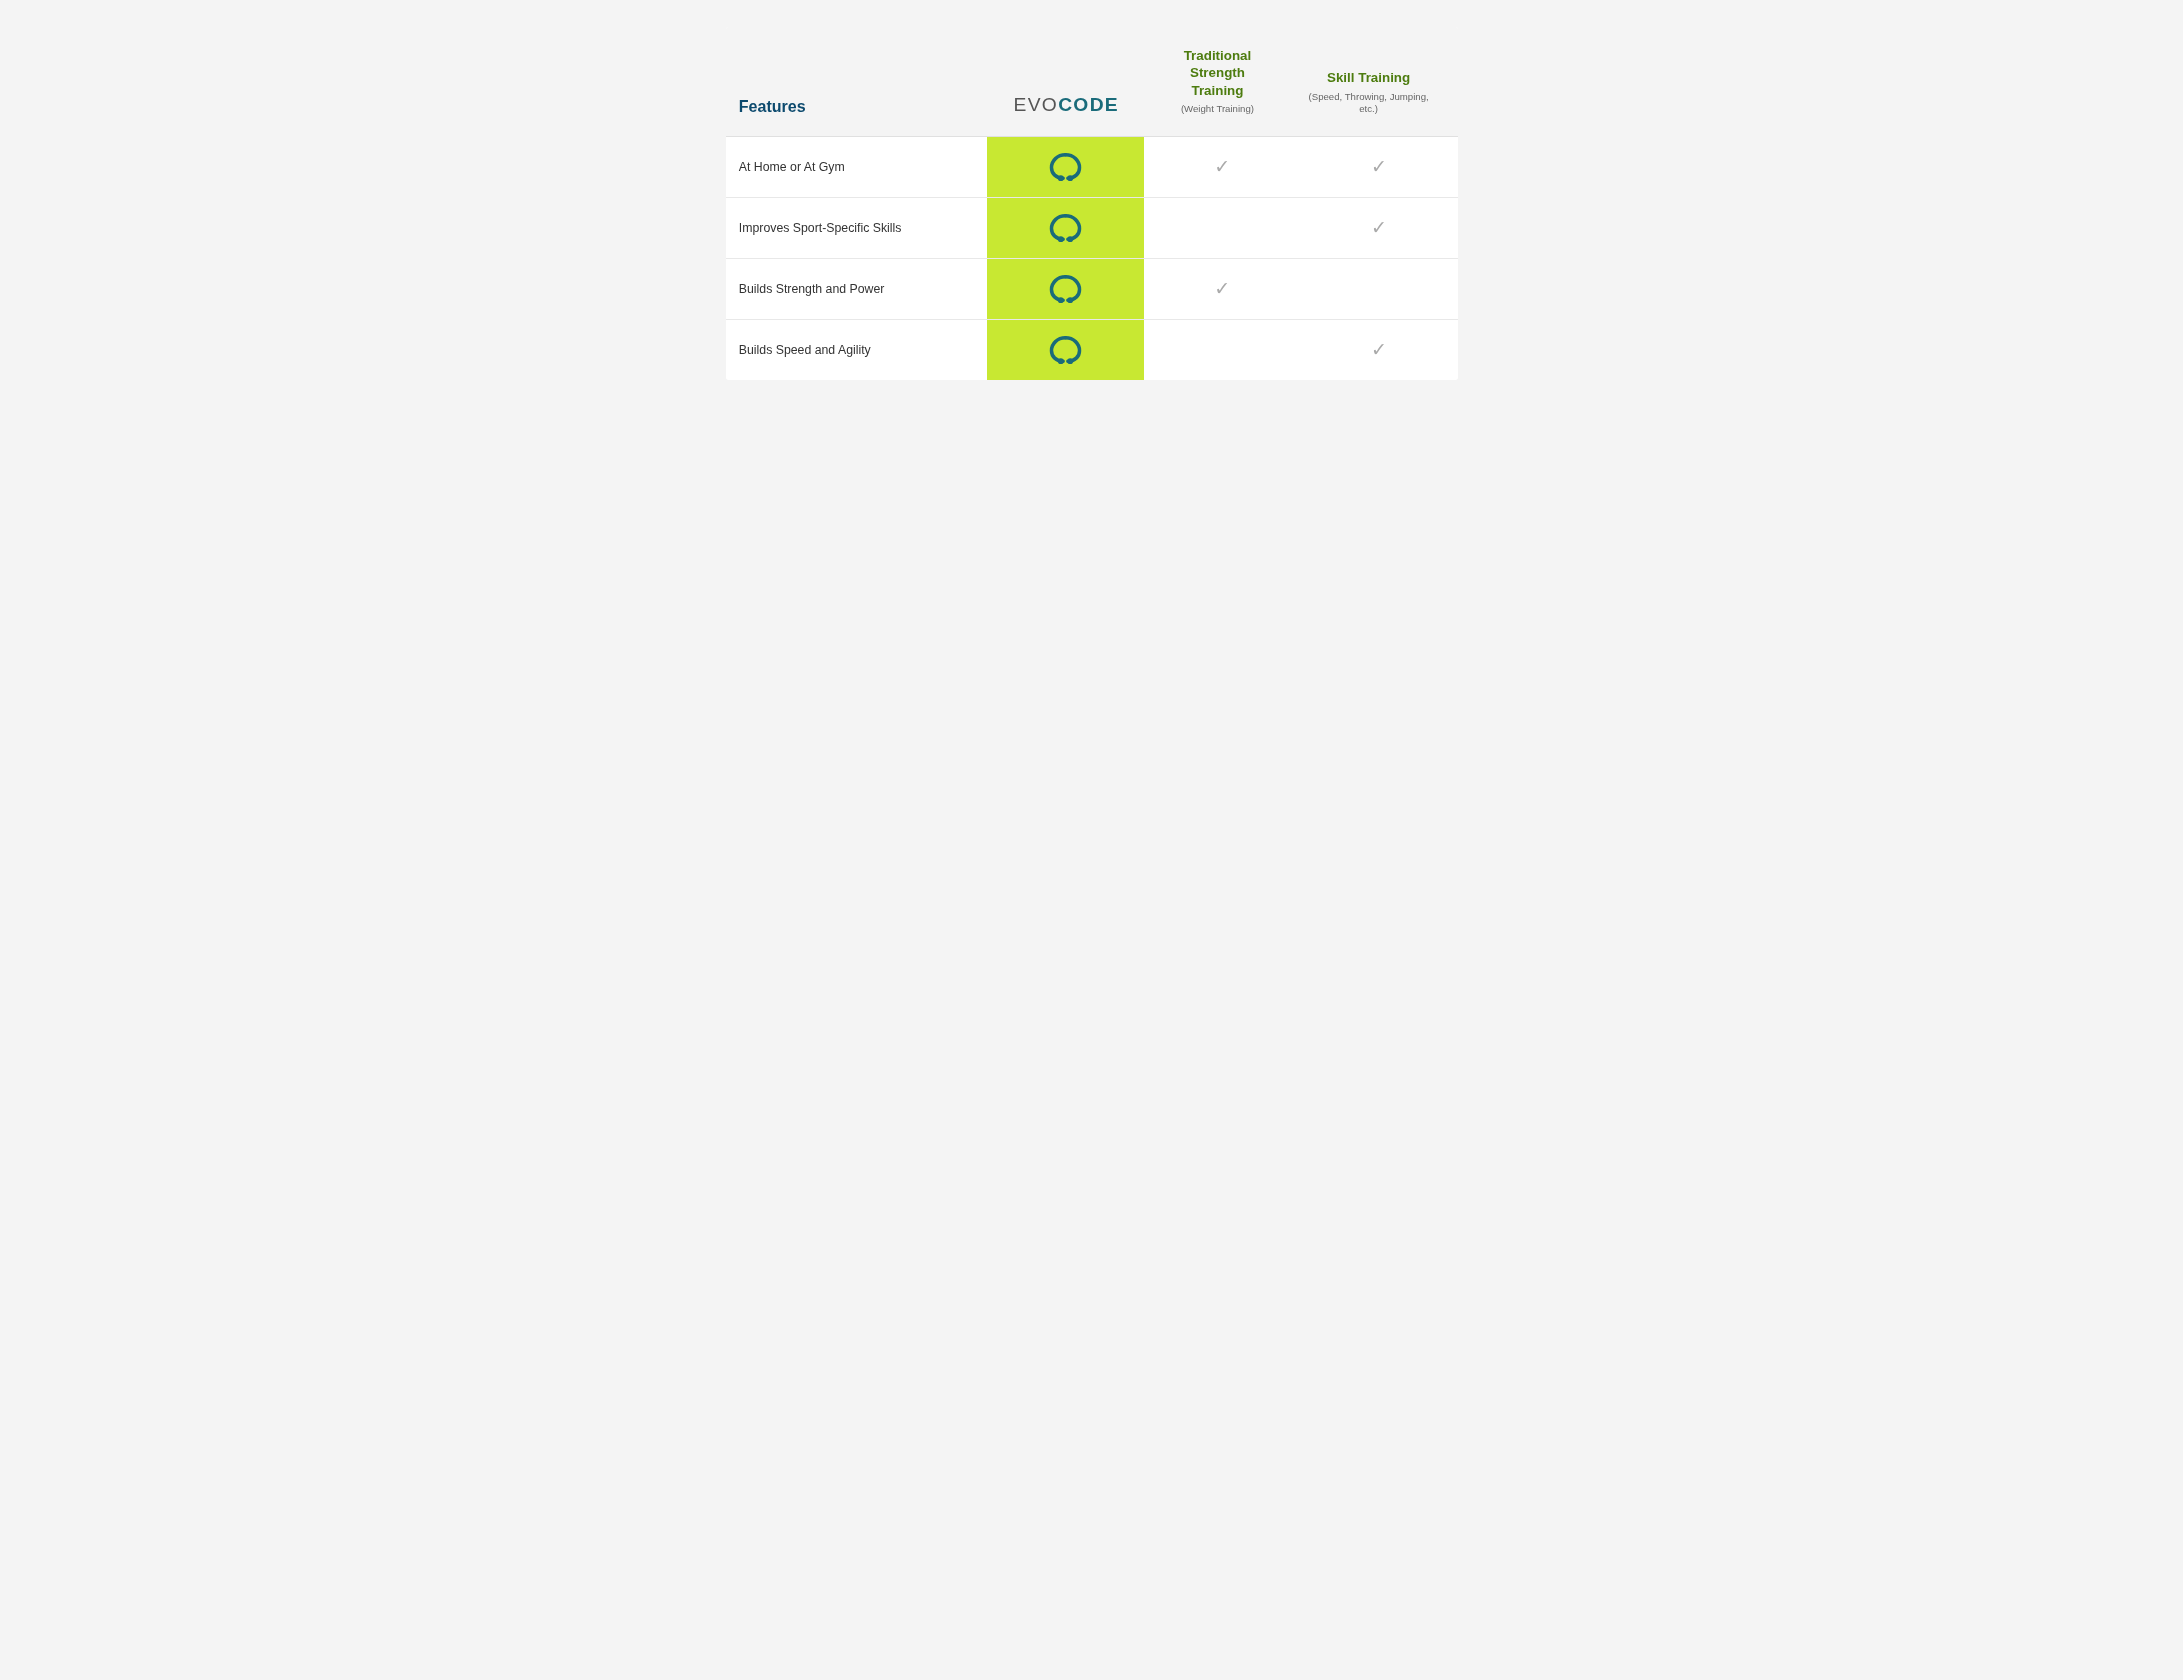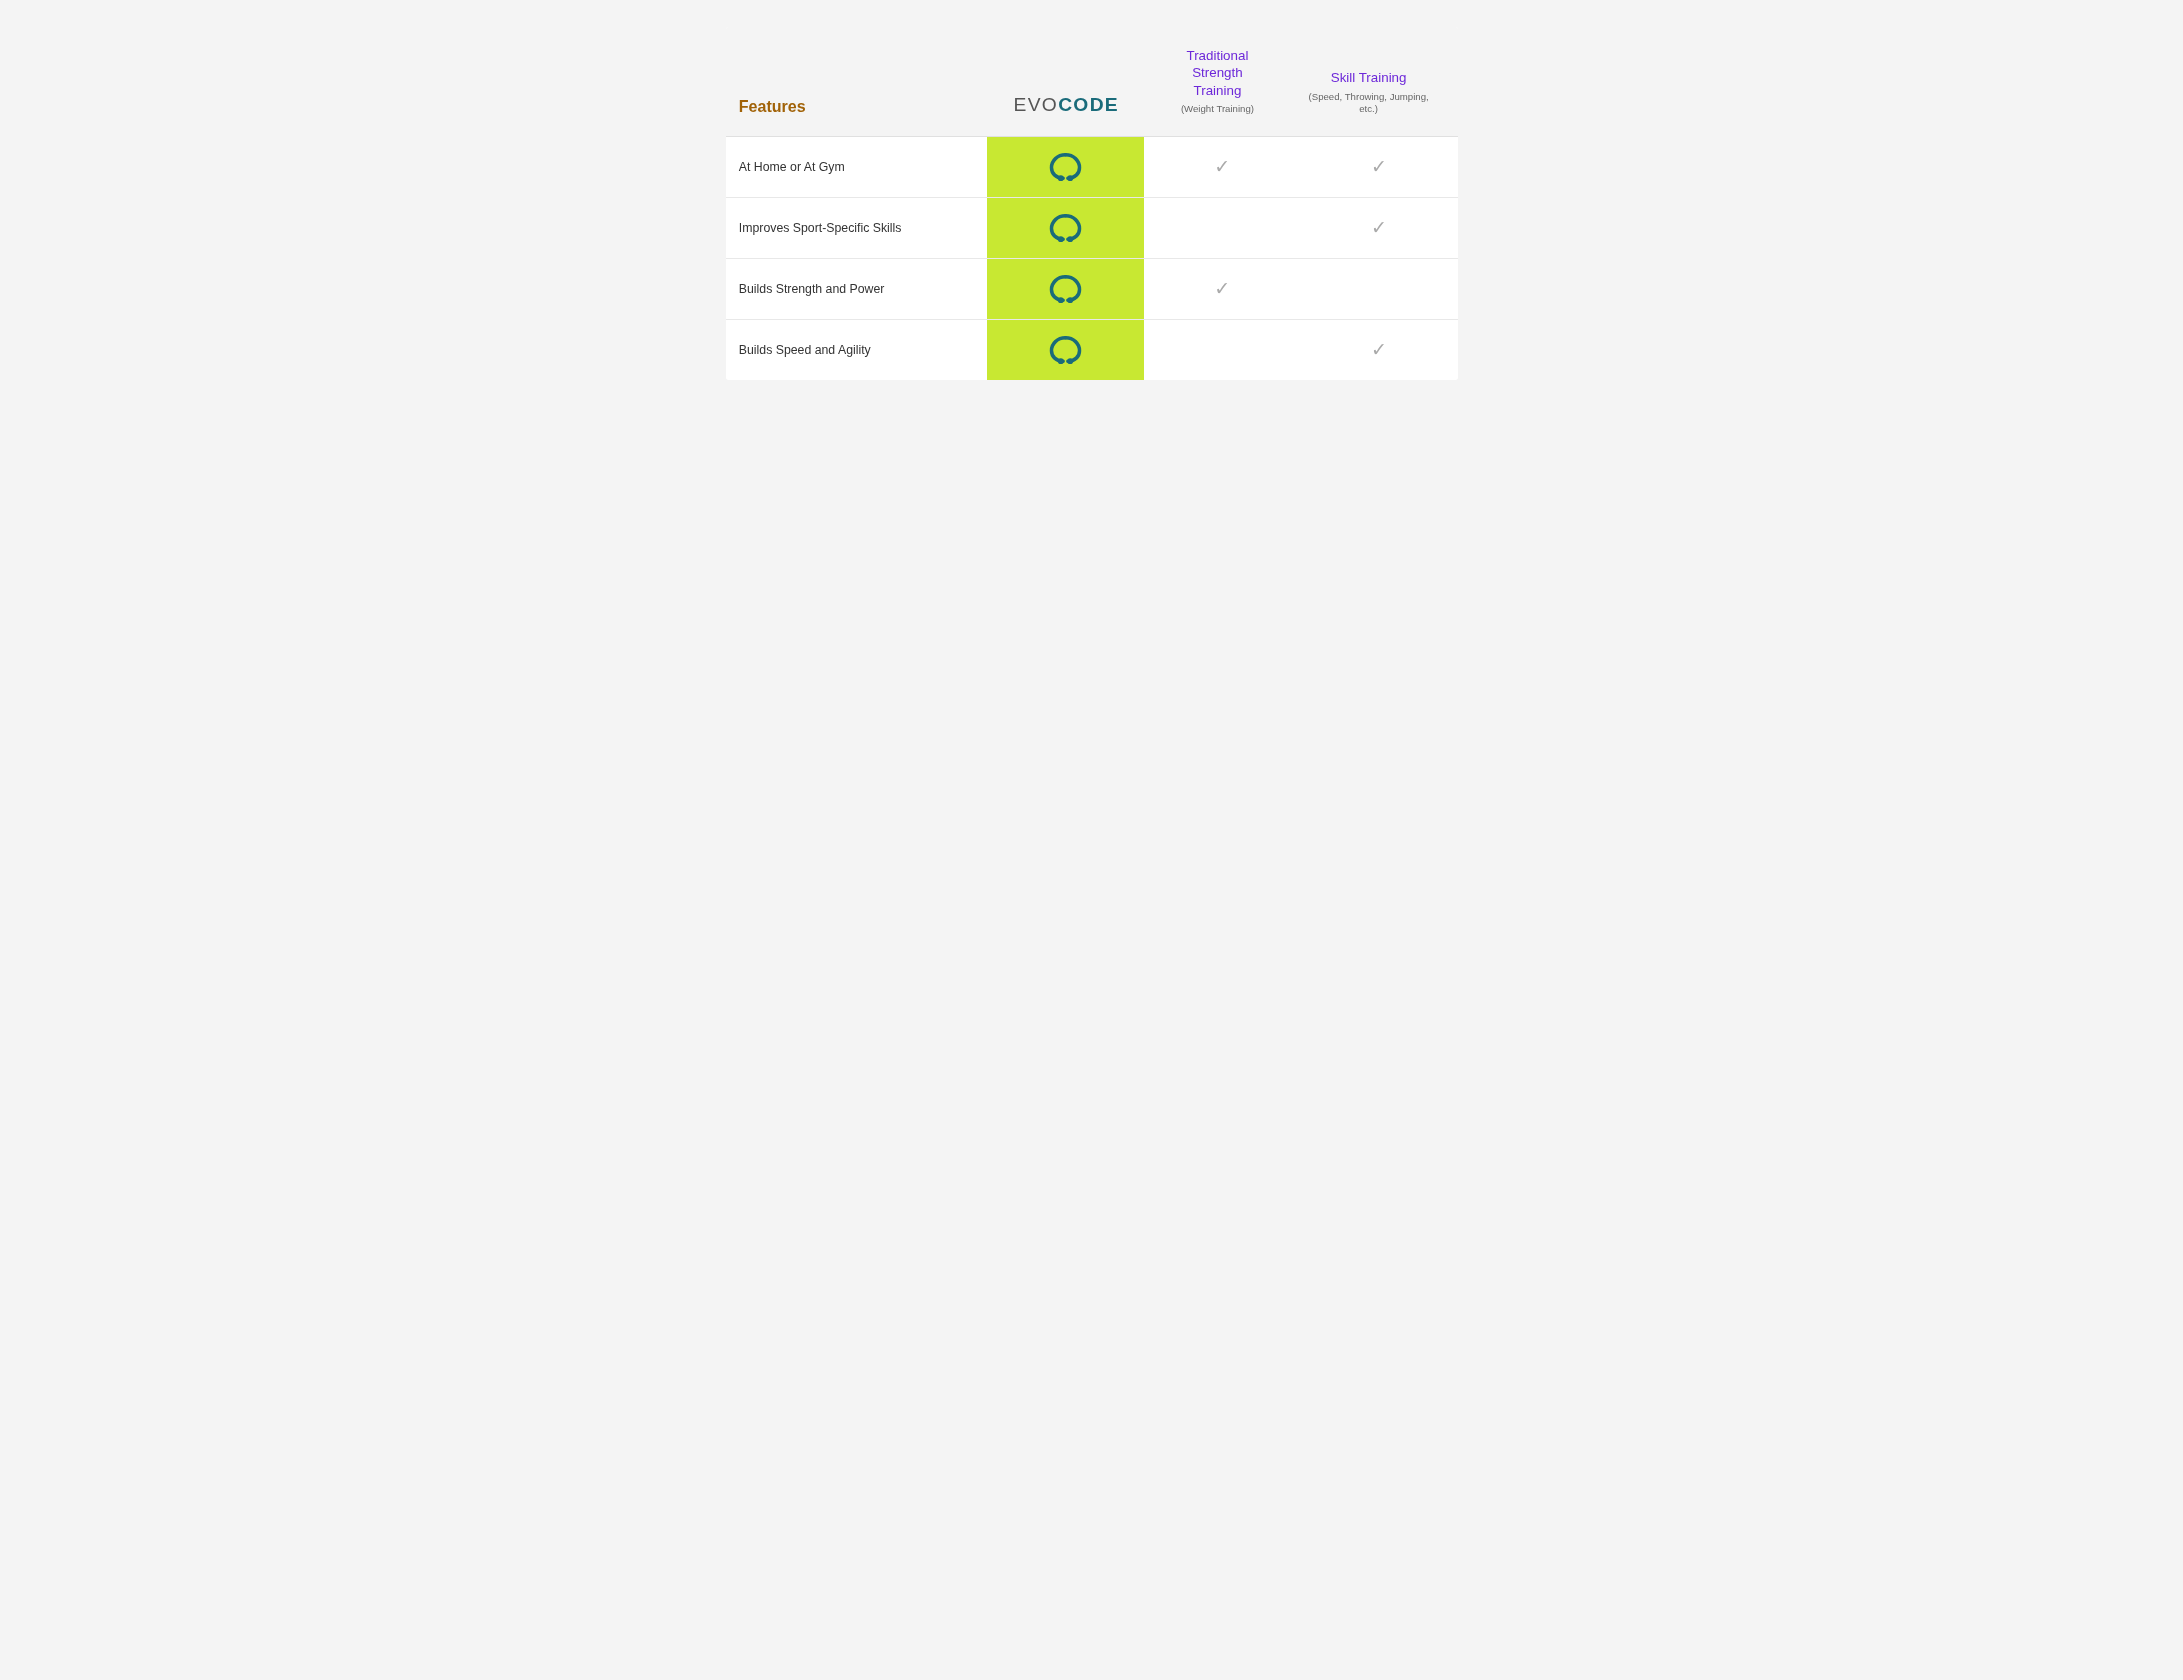--- a/index.html
+++ b/index.html
@@ -23,21 +23,21 @@
       display: grid;
       grid-template-columns: 2fr 1.2fr 1.2fr 1.2fr;
       background: #f4f4f4;
       border-bottom: 1.3px solid #e0e0e0;
       padding: 20px 13.3px 13.3px 13.3px;
       align-items: end;
     }
     .header-features {
       font-size: 1.5rem;
       font-weight: 700;
-      color: #a16207;
+      color: #0c4a6e;
       padding-bottom: 6.7px;
     }
     .header-evocode {
       display: flex;
       flex-direction: column;
       align-items: center;
       padding-bottom: 6.7px;
     }
     .evocode-logo {
       font-size: 1.8rem;
@@ -48,22 +48,22 @@
     .evocode-logo span.bold {
       font-weight: 900;
       color: #1a6b7a;
     }
     .header-col {
       text-align: center;
       padding: 0 6.7px 6.7px 6.7px;
     }
     .header-col .col-title {
       font-size: 1.25rem;
-      font-weight: 400;
-      color: #6d28d9;
+      font-weight: 700;
+      color: #4d7c0f;
       line-height: 1.3;
     }
     .header-col .col-subtitle {
       font-size: 0.9rem;
       color: #666;
       margin-top: 4px;
       line-height: 1.3;
     }
     .data-row {
       display: grid;

